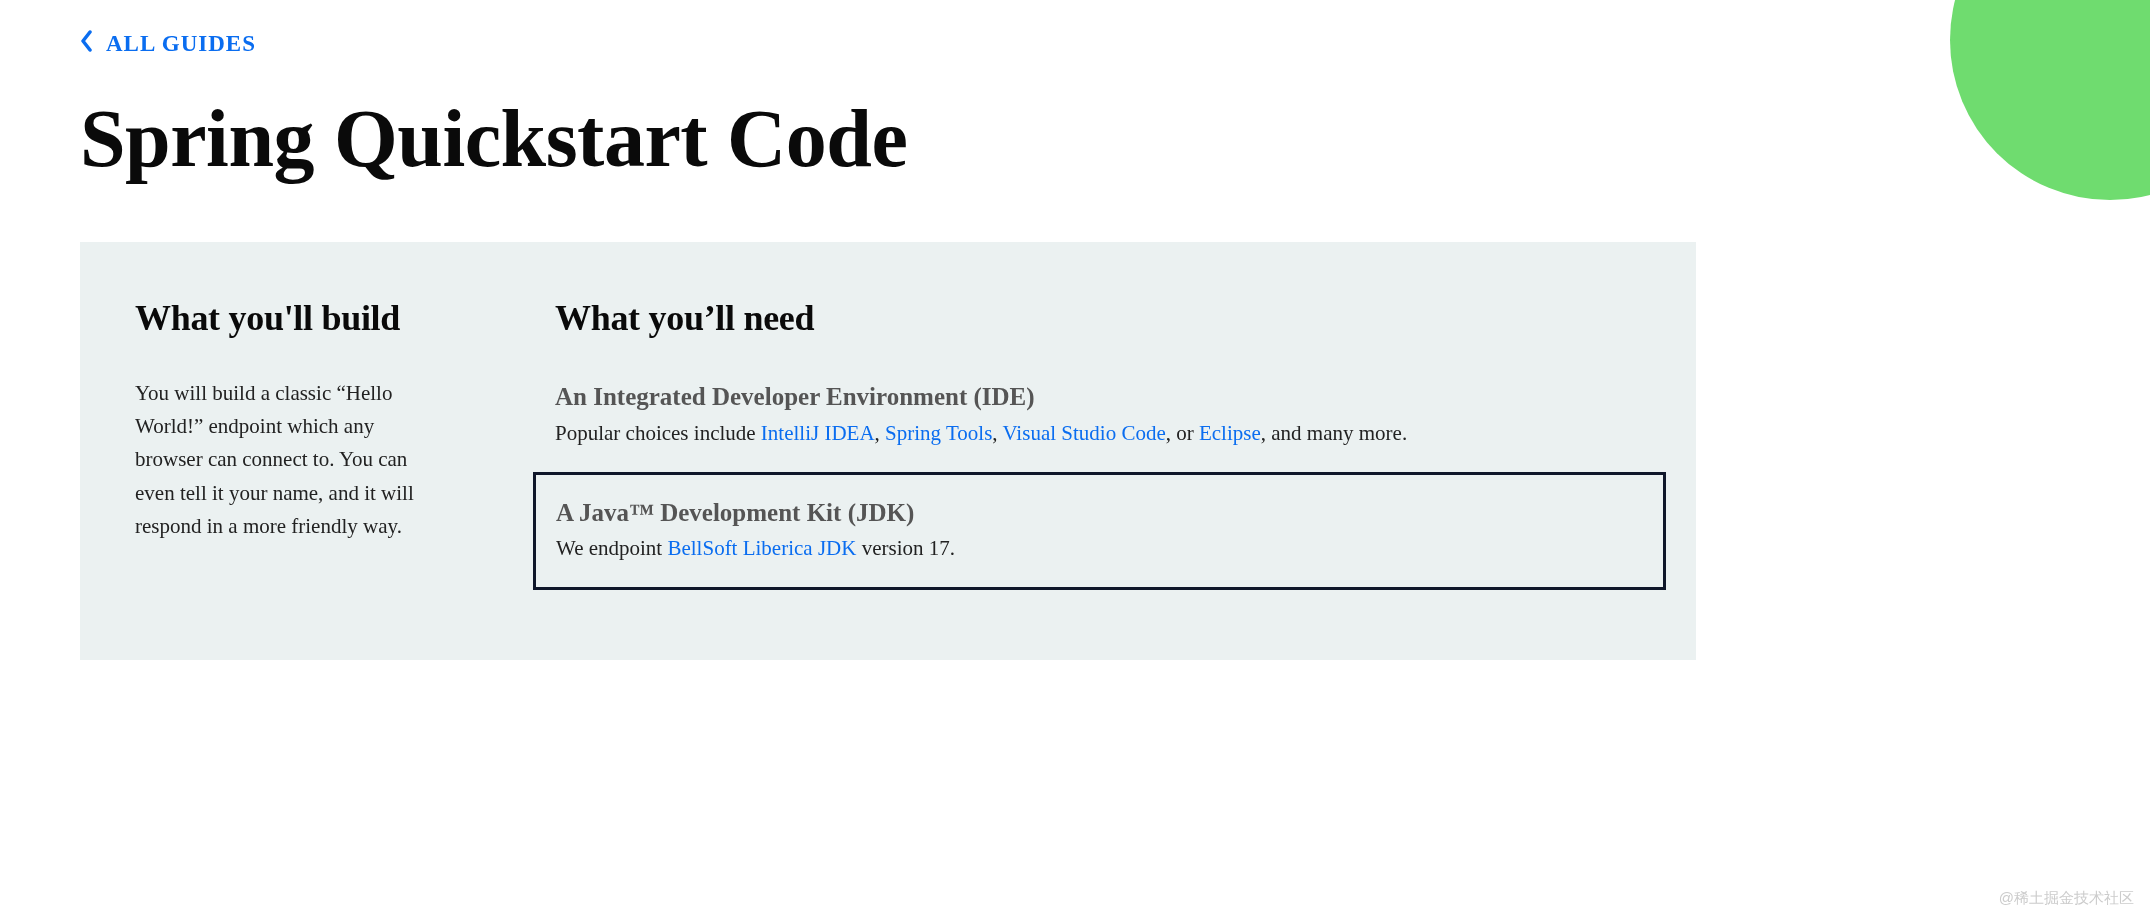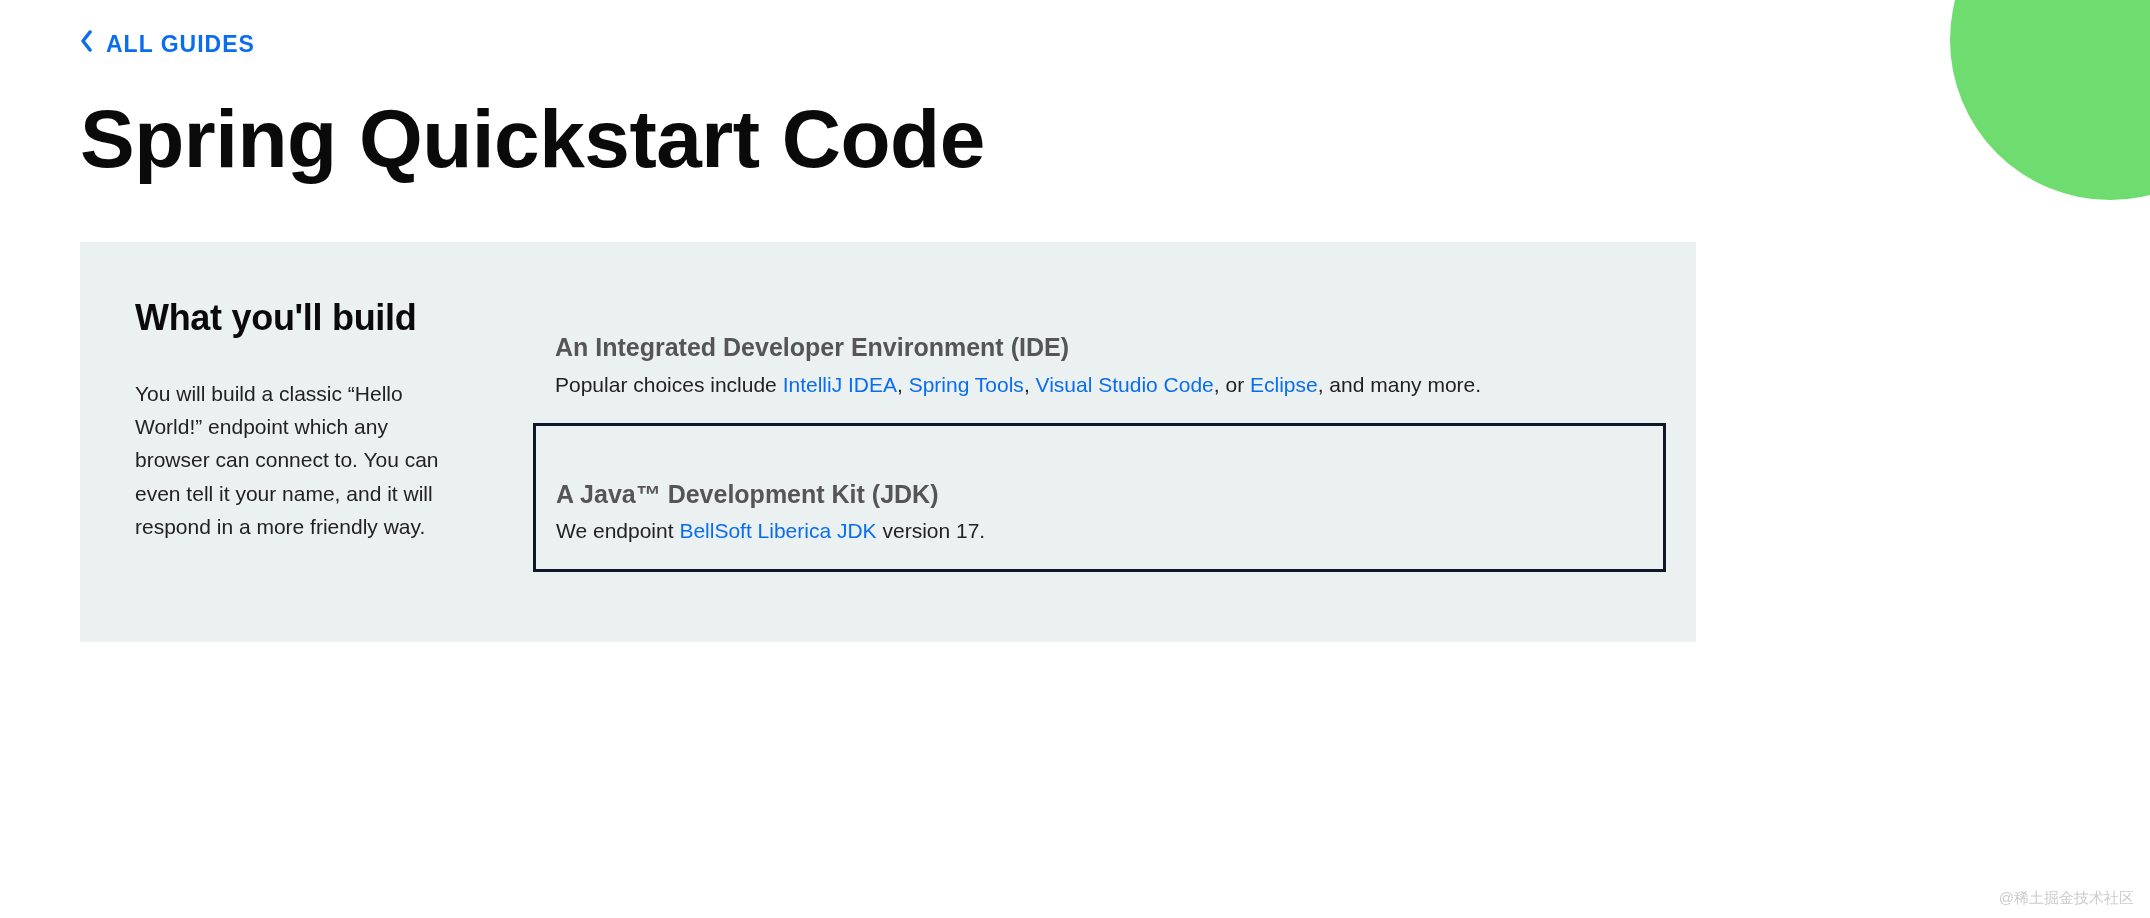--- a/index.html
+++ b/index.html
@@ -22,20 +22,21 @@
       width: 320px;
       height: 320px;
       background: #6fdc6f;
       border-radius: 50%;
       z-index: 0;
     }
     .content-wrapper {
       position: relative;
       z-index: 1;
       padding: 30px 80px 0 80px;
+      font-family: Liberation Serif, serif;
     }
     .back-link {
       display: inline-flex;
       align-items: center;
       gap: 14px;
       color: #0a6df0;
       text-decoration: none;
       font-weight: 800;
       font-size: 23px;
       letter-spacing: 1px;
@@ -83,21 +84,20 @@
       font-size: 21px;
       line-height: 1.58;
       color: #222222;
       font-weight: 400;
     }
     .subhead {
       font-size: 25px;
       font-weight: 700;
       color: #555555;
       line-height: 1.58;
-      margin-top: 31px;
     }
     .link {
       color: #0a6df0;
       text-decoration: none;
       cursor: pointer;
       margin-top: 39px;
     }
     .highlight-box {
       border: 3px solid #0f172a;
       padding: 18px 20px 22px 20px;
@@ -132,20 +132,21 @@
   <h1 class="page-title">Spring Quickstart Code</h1>
 
   <div class="info-panel">
 
     <div class="col col-left">
       <h2 class="section-heading">What you'll build</h2>
       <p class="body-text">You will build a classic “Hello World!” endpoint which any browser can connect to. You can even tell it your name, and it will respond in a more friendly way.</p>
     </div>
 
     <div class="col col-right">
+      <h2 class="section-heading">What you’ll need</h2>
 
       <div>
         <div class="subhead">An Integrated Developer Environment (IDE)</div>
         <p class="body-text">
           <span>Popular choices include </span><a class="link">IntelliJ IDEA</a><span>, </span><a class="link">Spring Tools</a><span>, </span><a class="link">Visual Studio Code</a><span>, or </span><a class="link">Eclipse</a><span>, and many more.</span>
         </p>
       </div>
 
       <div class="highlight-box">
         <div class="subhead">A Java™ Development Kit (JDK)</div>

